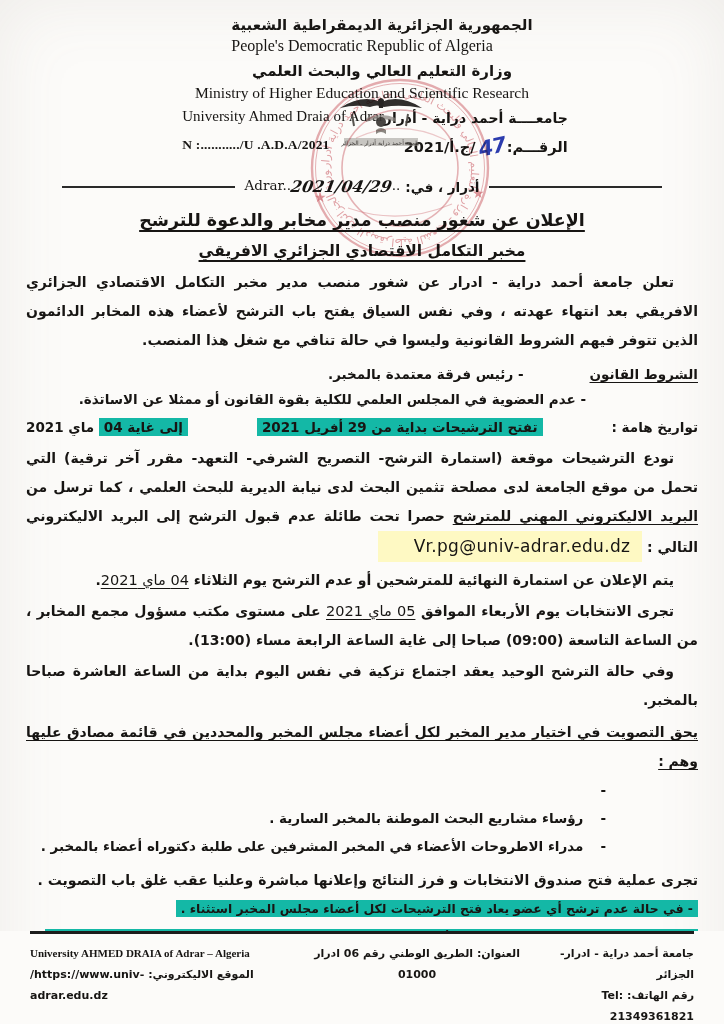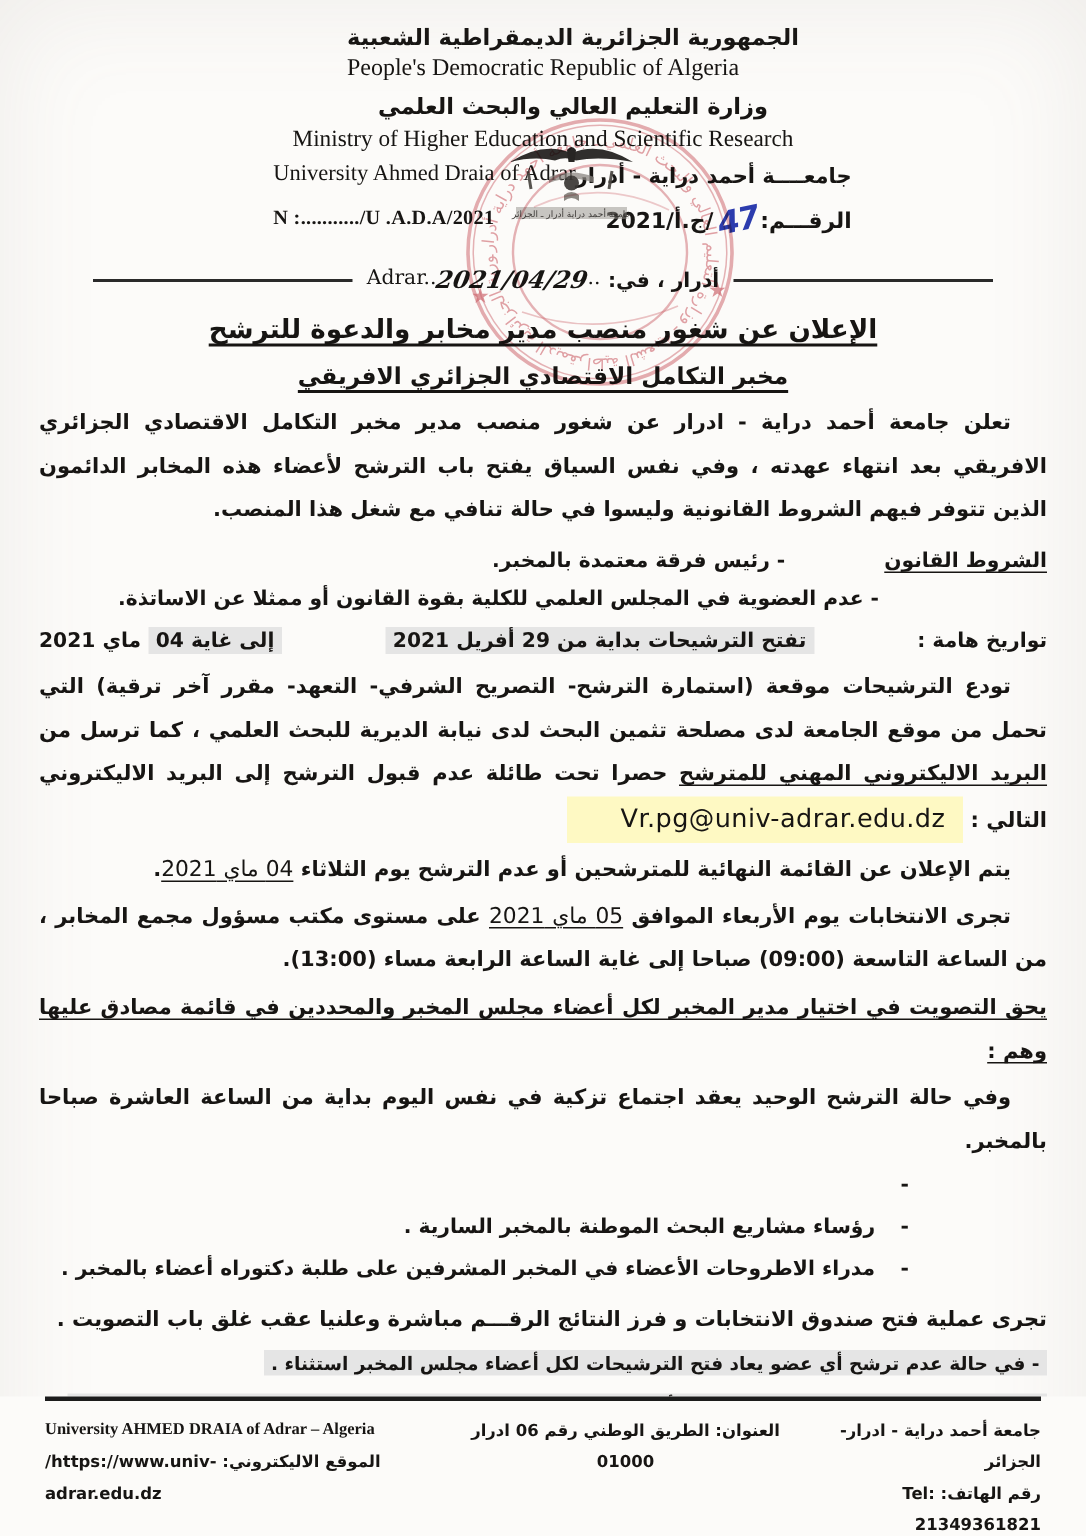--- a/index.html
+++ b/index.html
@@ -38,21 +38,21 @@
     transform:skewX(-10deg);}
   
   main{padding:0 26px;direction:rtl;text-align:justify;position:relative;z-index:2;}
   .title{text-align:center;font-size:17.5px;font-weight:bold;margin:14px 0 0;
     text-decoration:underline;text-underline-offset:4px;text-decoration-thickness:1.6px;}
   .subtitle{text-align:center;font-size:15.5px;font-weight:bold;margin:12px 0 0;
     text-decoration:underline;text-underline-offset:4px;text-decoration-thickness:1.5px;}
   .body-p{font-size:14px;font-weight:bold;line-height:29px;margin:8px 0 0;}
   .indent{text-indent:24px;}
   .u{text-decoration:underline;text-underline-offset:3px;text-decoration-thickness:1.4px;}
-  .hl{background:#e5e5e5;padding:1px 5px;}
+  .hl{background:#14b8a6;padding:1px 5px;}
   .num{font-weight:400;font-size:14.5px;}
   .cond-row{display:flex;gap:66px;align-items:baseline;font-weight:bold;font-size:13.5px;margin-top:11px;}
   .cond2{margin:9px 112px 0 0;font-weight:bold;font-size:13.5px;}
   .dates-row{display:flex;justify-content:space-between;align-items:baseline;
     font-weight:bold;font-size:13.5px;margin-top:11px;}
   .email{direction:ltr;unicode-bidi:embed;font-weight:400;font-size:17px;
     background:#fef9c3;padding:1px 12px;display:inline-block;letter-spacing:.3px;}
   .voter{display:flex;gap:17px;padding-right:92px;font-size:13.5px;font-weight:bold;
     line-height:28px;align-items:baseline;}
   .counting{font-size:14px;font-weight:bold;margin-top:6px;line-height:28px;}
@@ -153,44 +153,44 @@
       <span>تواريخ هامة :</span>
       <span class="hl">تفتح الترشيحات بداية من 29 أفريل 2021</span>
       <span><span class="hl">إلى غاية 04</span><span> ماي 2021</span></span>
     </div>
 
     <p class="body-p indent">
       <span>تودع الترشيحات  موقعة (استمارة الترشح- التصريح الشرفي- التعهد- مقرر آخر ترقية)  التي تحمل من موقع الجامعة لدى مصلحة تثمين البحث لدى نيابة الديرية للبحث العلمي ،  كما ترسل  من </span><span class="u">البريد  الاليكتروني المهني للمترشح</span><span> حصرا تحت طائلة عدم قبول الترشح إلى البريد الاليكتروني التالي : </span><span class="email">Vr.pg@univ-adrar.edu.dz</span>
     </p>
 
     <p class="body-p indent" style="margin-top:4px">
-      <span>يتم الإعلان عن القائمة النهائية للمترشحين أو عدم الترشح يوم الثلاثاء </span><span class="u num">04 ماي 2021</span><span>.</span>
+      <span>يتم الإعلان عن استمارة النهائية للمترشحين أو عدم الترشح يوم الثلاثاء </span><span class="u num">04 ماي 2021</span><span>.</span>
     </p>
 
     <p class="body-p indent" style="margin-top:2px">
       <span>تجرى الانتخابات يوم الأربعاء  الموافق </span><span class="u num">05  ماي 2021</span><span> على مستوى  مكتب مسؤول مجمع المخابر ، من الساعة التاسعة (09:00) صباحا إلى غاية الساعة الرابعة مساء (13:00).</span>
     </p>
 
+    <p class="body-p indent" style="margin-top:2px">وفي حالة الترشح الوحيد يعقد اجتماع تزكية في نفس اليوم بداية من الساعة العاشرة صباحا بالمخبر.</p>
+
     <p class="body-p u" style="margin-top:3px">يحق التصويت في اختيار مدير المخبر لكل أعضاء مجلس المخبر والمحددين في قائمة مصادق عليها وهم :</p>
-
-    <p class="body-p indent" style="margin-top:2px">وفي حالة الترشح الوحيد يعقد اجتماع تزكية في نفس اليوم بداية من الساعة العاشرة صباحا بالمخبر.</p>
 
     <div class="voter">
       <span>-</span>
     </div>
     <div class="voter">
       <span>-</span>
       <span>رؤساء مشاريع البحث الموطنة بالمخبر السارية .</span>
     </div>
     <div class="voter">
       <span>-</span>
       <span>مدراء الاطروحات الأعضاء في المخبر المشرفين على طلبة دكتوراه أعضاء بالمخبر .</span>
     </div>
 
-    <div class="counting">تجرى عملية فتح صندوق الانتخابات و فرز النتائج  الرقـــم مباشرة وعلنيا عقب غلق باب التصويت .</div>
+    <div class="counting">تجرى عملية فتح صندوق الانتخابات و فرز النتائج  وإعلانها مباشرة وعلنيا عقب غلق باب التصويت .</div>
 
 
     <div class="note"><span class="hl">- في حالة عدم ترشح أي عضو يعاد فتح الترشيحات لكل أعضاء مجلس المخبر استثناء .</span></div>
     <div class="note"><span class="hl">- في حالة ترشح عضو واحد  فقط،  يدعى أعضاء مجلس المخبر إلى اجتماع للمصادقة على ترشح العضو الوحيد بدل الانتخابات خلال نفس الفترة.</span></div>
     <div class="note"><span>- في حالة التساوي بين المترشحين يرجح المترشح الأعلى رتبة ، ثم الأقدم في الرتبة ، ثم الأقدم في التوظيف ، ثم الأكبر سنا.</span></div>
 
   </main>
 
   <footer>
     <div class="f-rule"></div>

